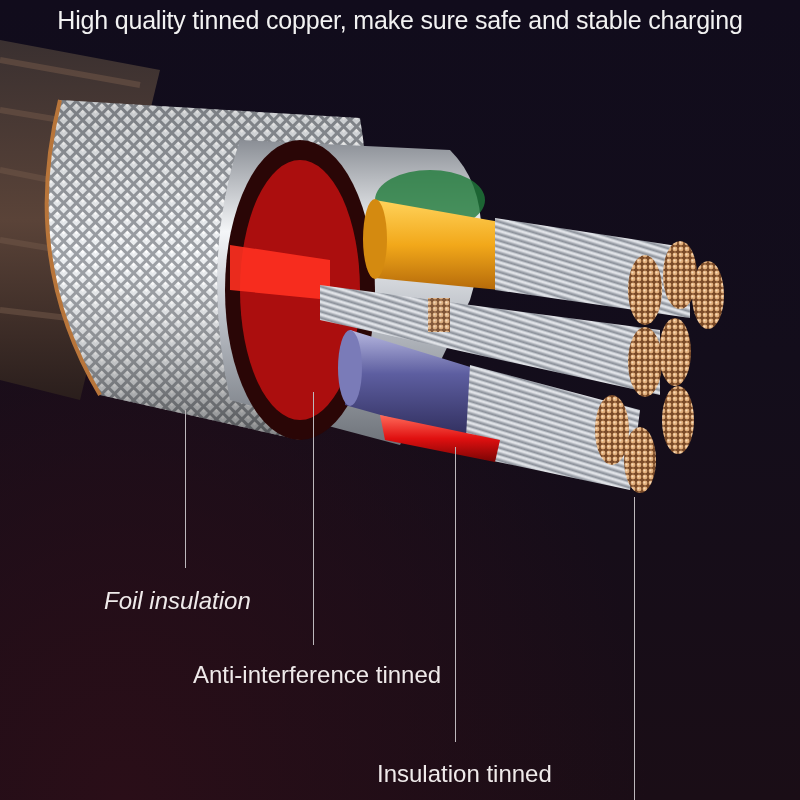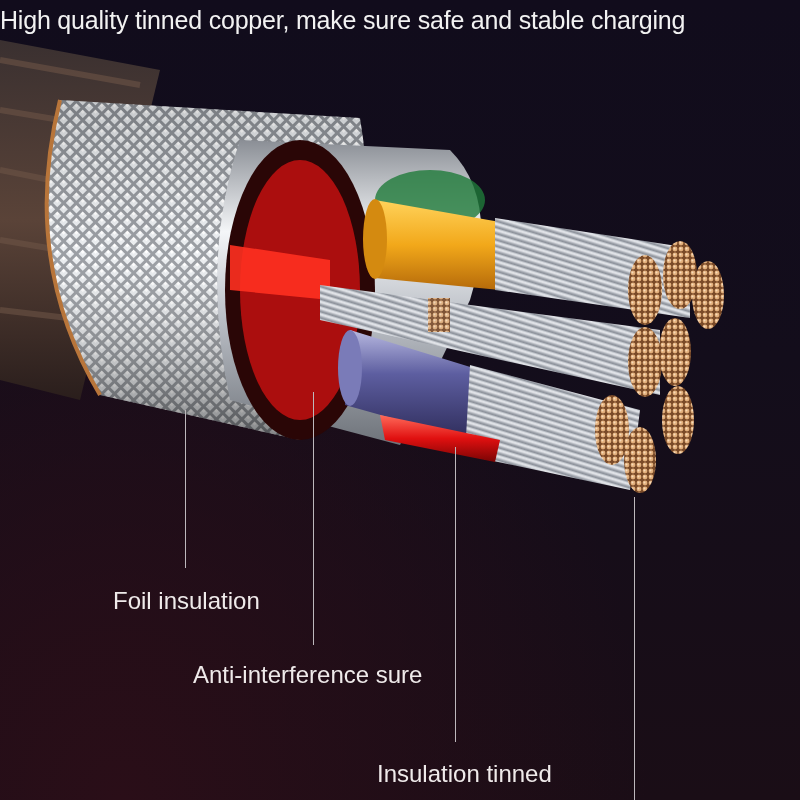--- a/index.html
+++ b/index.html
@@ -1,20 +1,20 @@
 <!DOCTYPE html>
 <html><head>
 <meta charset="utf-8">
 <style>
   html,body{margin:0;padding:0;}
   body{width:800px;height:800px;overflow:hidden;position:relative;
     background:radial-gradient(ellipse at 15% 100%, #2a0e18 0%, rgba(30,12,20,0) 55%),
                linear-gradient(180deg,#110c1c 0%,#130d1b 45%,#1a0d16 100%);
     font-family:"Liberation Sans","DejaVu Sans",sans-serif;}
-  .headline{position:absolute;left:0;top:6px;width:800px;text-align:left;color:#f2f2f2;
+  .headline{position:absolute;left:0;top:6px;width:800px;text-align:center;color:#f2f2f2;
     font-size:25px;letter-spacing:-0.2px;white-space:nowrap;}
   .label{position:absolute;color:#efeaea;font-size:24px;white-space:nowrap;}
   .leader{position:absolute;width:1px;background:#bdb8bc;}
   svg.art{position:absolute;left:0;top:0;}
 </style>
 </head>
 <body>
 
 <div class="headline">High quality tinned copper, make sure safe and stable charging</div>
 
@@ -121,15 +121,15 @@
     <ellipse cx="640" cy="460" rx="16" ry="33" fill="url(#copperDots)"></ellipse>
     <ellipse cx="678" cy="420" rx="16" ry="34" fill="url(#copperDots)"></ellipse>
   </g>
 </svg>
 
 <div class="leader" style="left:185px;top:410px;height:158px;"></div>
 <div class="leader" style="left:313px;top:392px;height:253px;"></div>
 <div class="leader" style="left:455px;top:447px;height:295px;"></div>
 <div class="leader" style="left:634px;top:497px;height:303px;"></div>
 
-<div class="label" style="left:113px;top:587px;">Foil insulation</div>
-<div class="label" style="left:193px;top:661px;">Anti-interference sure</div>
+<div class="label" style="left:104px;top:587px;font-style:italic;">Foil insulation</div>
+<div class="label" style="left:193px;top:661px;">Anti-interference tinned</div>
 <div class="label" style="left:377px;top:760px;">Insulation tinned</div>
 
 </body></html>

